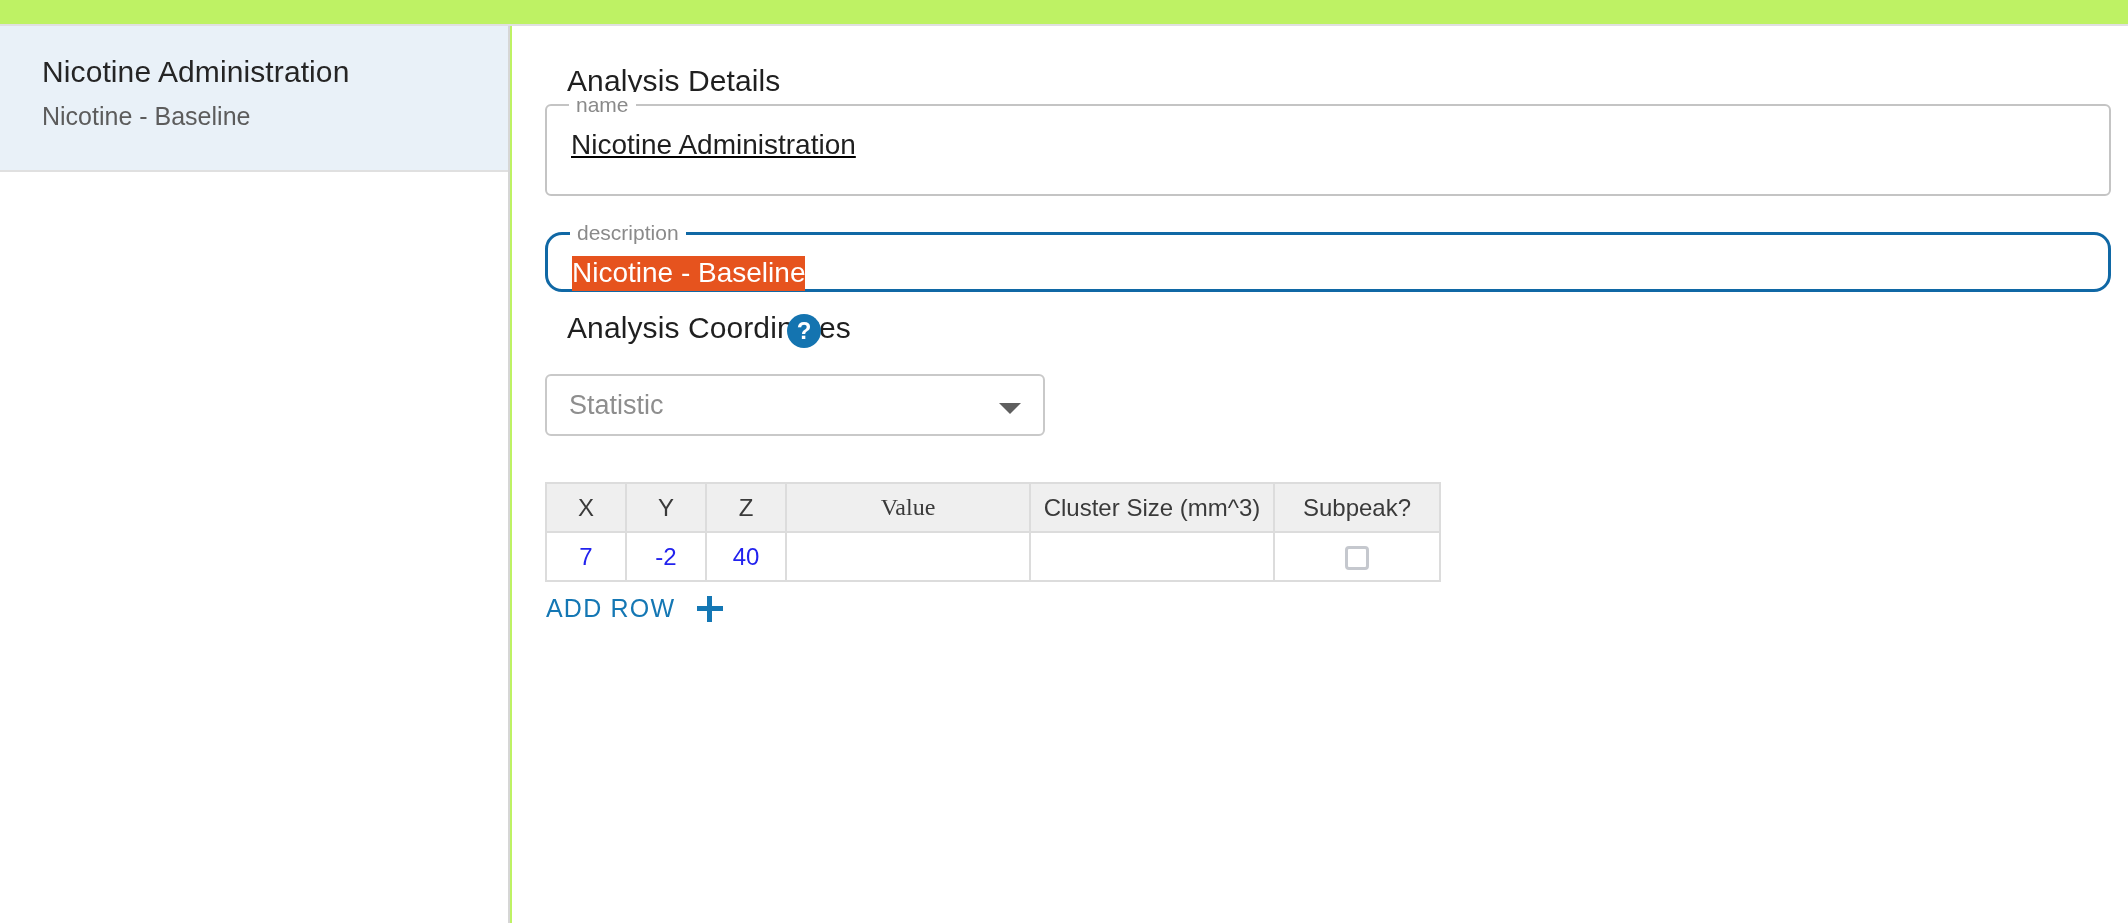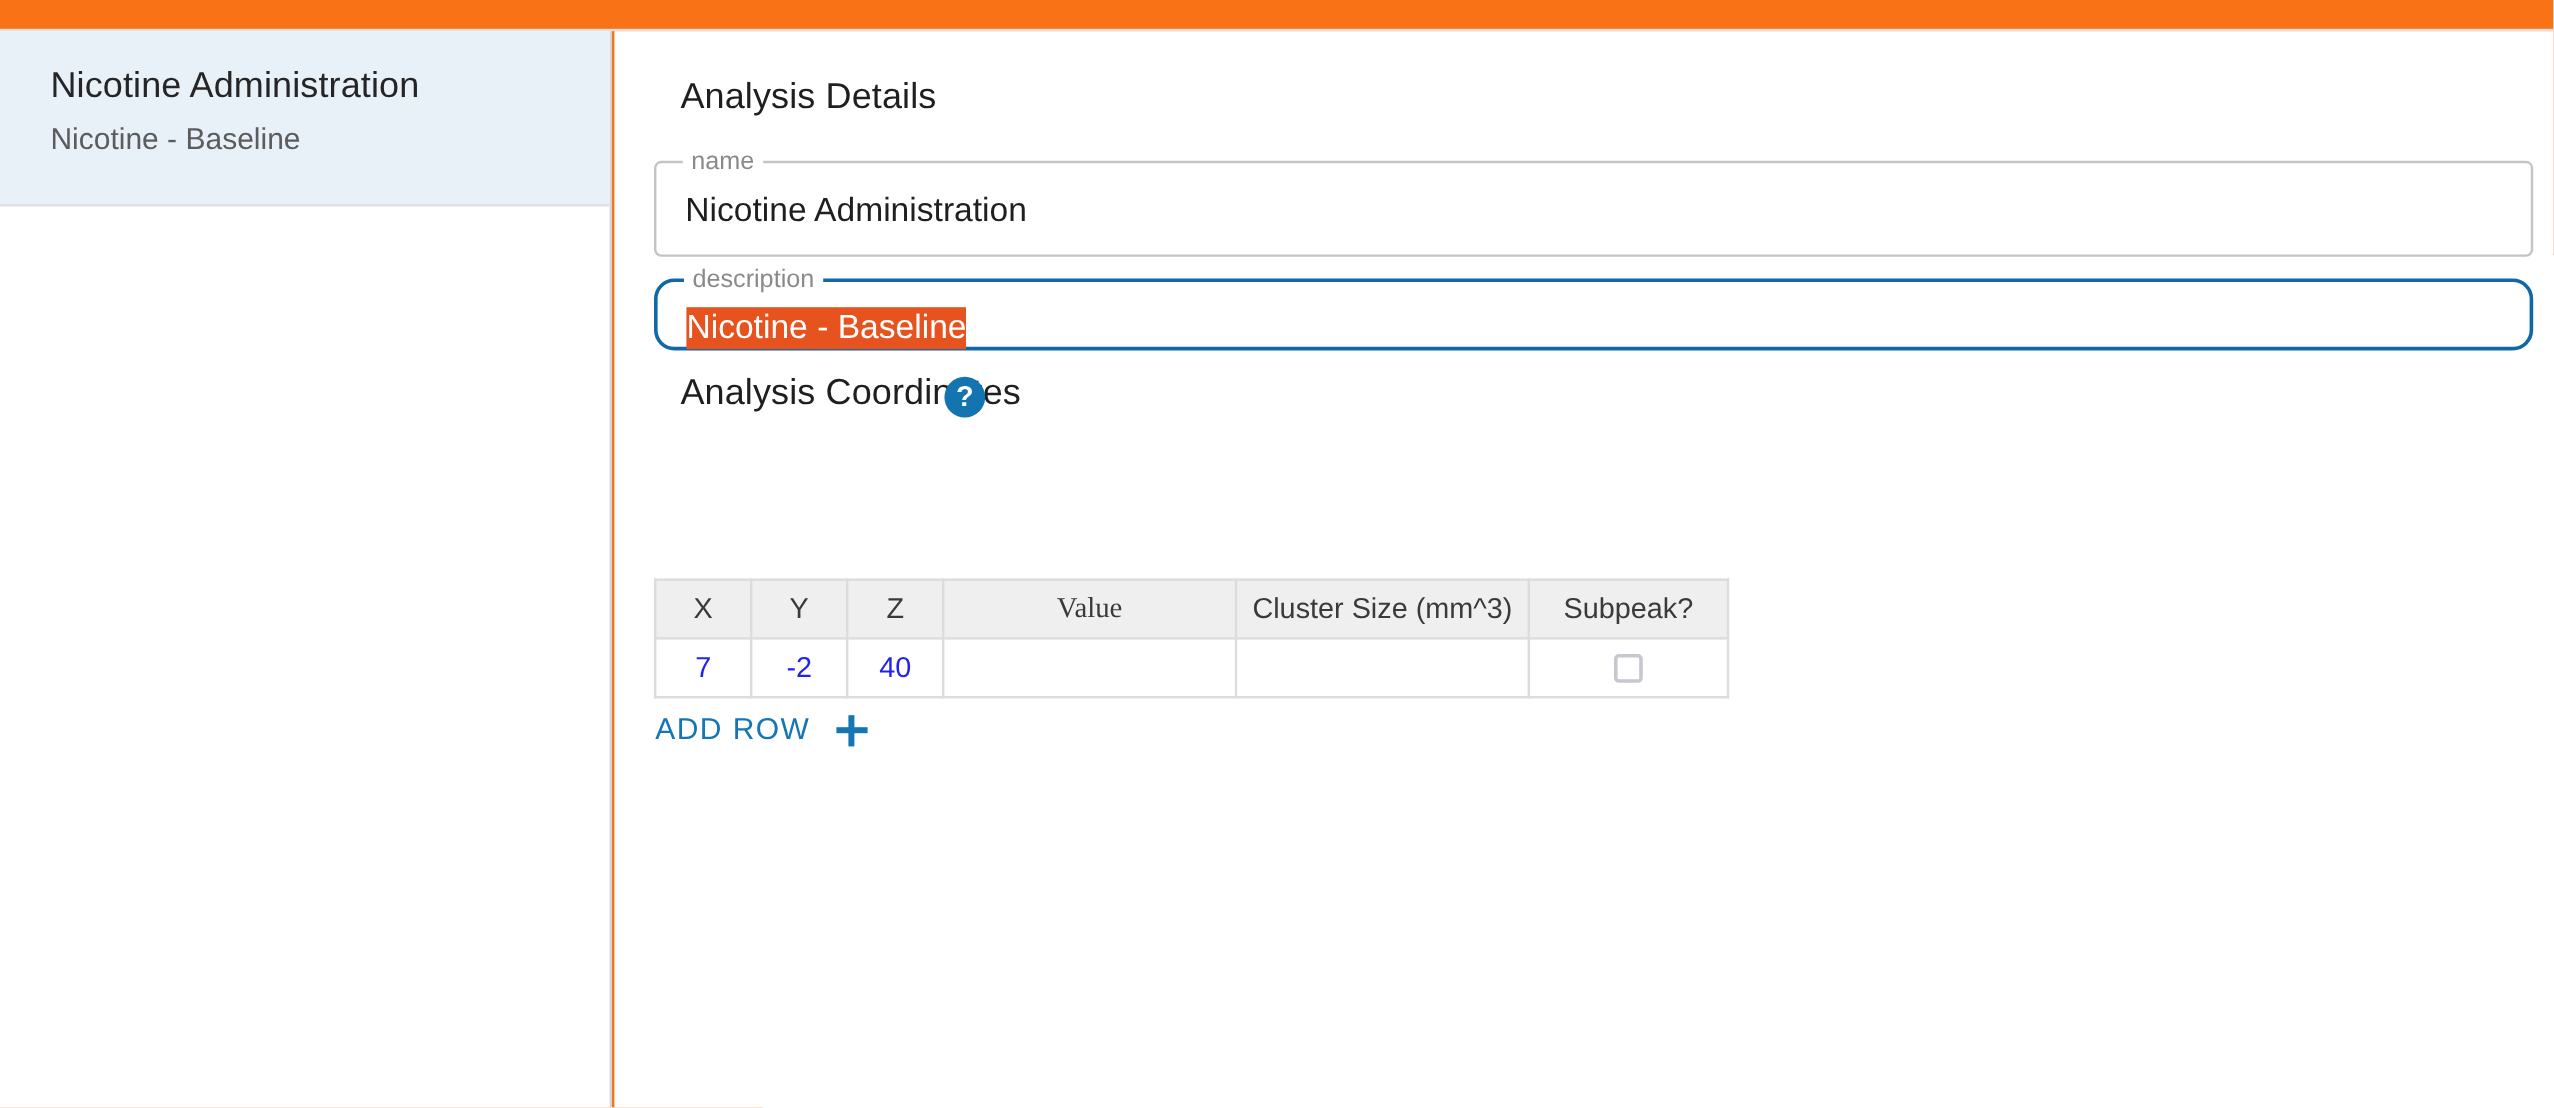--- a/index.html
+++ b/index.html
@@ -11,21 +11,21 @@
     height: 923px;
     background: #ffffff;
     font-family: "Liberation Sans", sans-serif;
     overflow: hidden;
   }
 
   #app {
     position: relative;
     width: 2128px;
     height: 923px;
-    background: #f97316;
+    background: #bef264;
   }
 
   
   .top-rule {
     position: absolute;
     left: 0;
     top: 24px;
     width: 2128px;
     height: 2px;
     background: #e0e0e0;
@@ -110,21 +110,21 @@
 
   .field .value {
     font-size: 28px;
     color: #1f1f1f;
     padding: 22px 24px;
     line-height: 1.25;
     white-space: nowrap;
     overflow: hidden;
   }
 
-  #field-name { top: 108px; height: 80px; }
+  #field-name { top: 78px; height: 92px; text-decoration: underline; }
   #field-name .value { padding-top: 21px; }
 
   #field-description {
     top: 206px;
     height: 60px;
     border-color: #1068a5;
     border-width: 3px;
     border-radius: 17px;
   }
   #field-description .legend { color: #8a8a8a; top: -15px; }
@@ -309,20 +309,24 @@
 
     <div class="field" id="field-description">
       <span class="legend">description</span>
       <div class="value"><span class="selected-text">Nicotine - Baseline</span></div>
     </div>
 
     <div class="section-heading" id="analysis-coordinates-heading">Analysis Coordinates</div>
 
     <div class="help-icon">?</div>
 
+    <div class="select" id="select-statistic">
+      <span class="placeholder">Statistic</span>
+      <span class="arrow"></span>
+    </div>
 
 
     <table class="coord-table">
       <thead>
         <tr>
           <th class="col-x">X</th>
           <th class="col-y">Y</th>
           <th class="col-z">Z</th>
           <th class="col-value">Value</th>
           <th class="col-cluster">Cluster Size (mm^3)</th>

